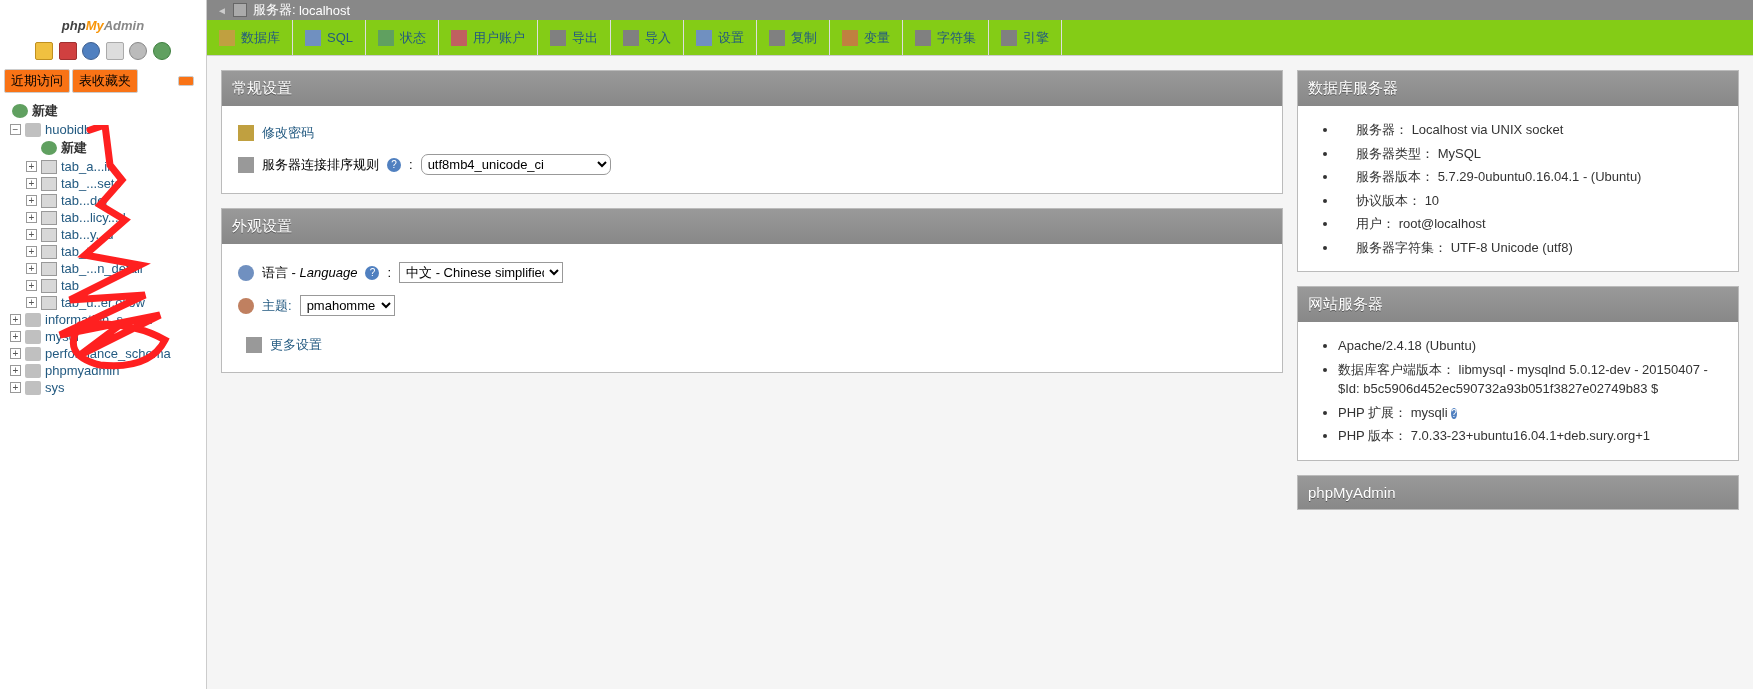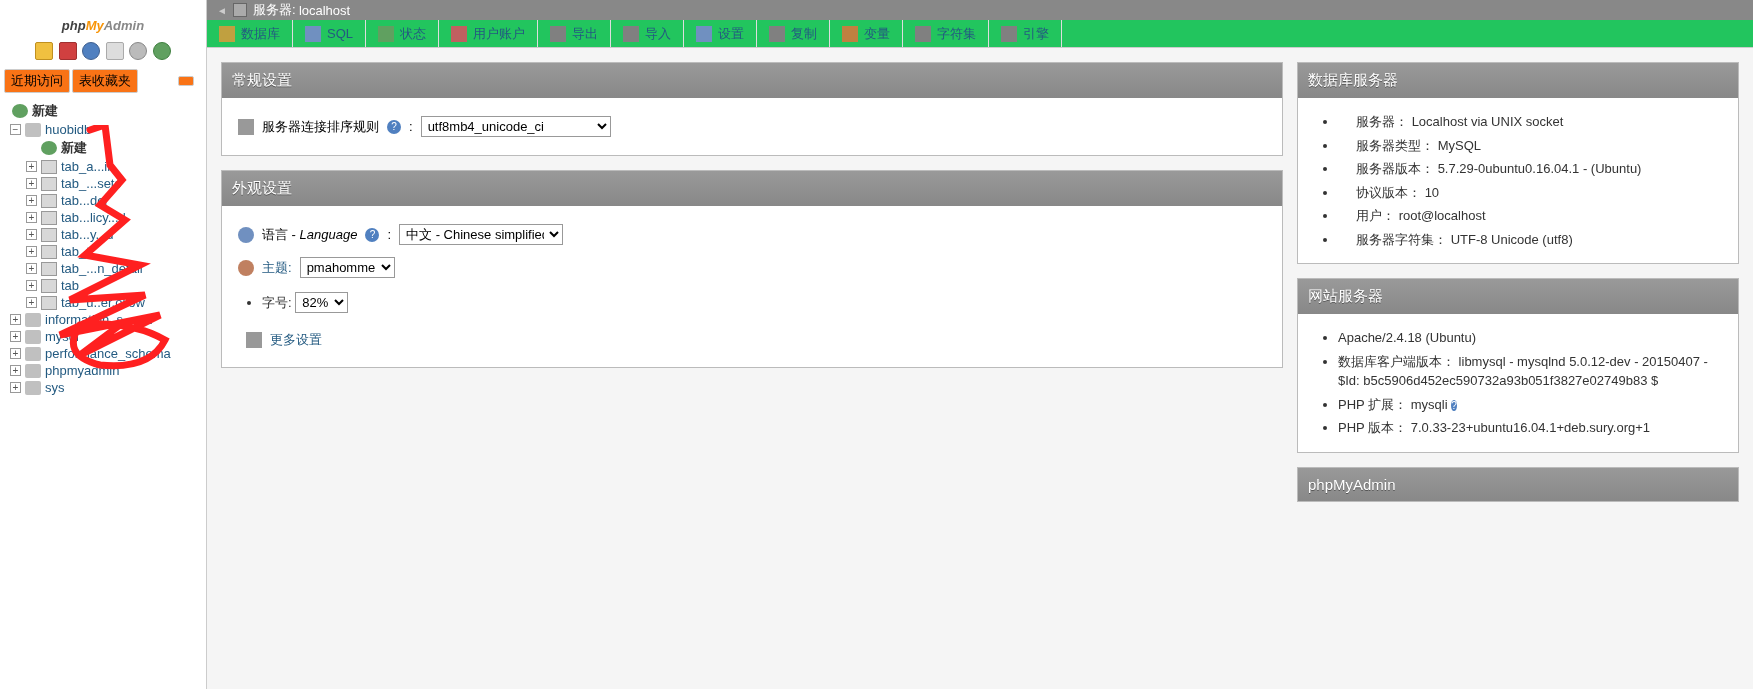--- a/index.html
+++ b/index.html
@@ -31,21 +31,21 @@
 .t-new { background:#60a060;border-radius:50%;} .t-db{background:#c0c0c0;border-radius:2px;} .t-table{background:#d8d8d8;border:1px solid #999;}
 .tree-label { color: #235a81; }
 .tree-label.bold { font-weight: bold; color:#333;}
 .scribble { position: absolute; left: 50px; top: 30px; width: 130px; height: 260px; z-index: 5; pointer-events:none;}
 
 .main { flex: 1; display: flex; flex-direction: column; background: #f5f5f5; }
 .breadcrumb { background: #888; color: #fff; padding: 2px 10px; font-size: 12px; display:flex;align-items:center;height:20px;}
 .breadcrumb .arrow{color:#ccc;margin-right:6px;font-size:10px;}
 .bc-icon{width:14px;height:14px;background:#aaa;margin-right:6px;border:1px solid #666;}
 
-.top-menu { background: #22c55e; border-bottom: 1px solid #ccc; display: flex; padding: 0; height: 28px;}
+.top-menu { background: #84cc16; border-bottom: 1px solid #ccc; display: flex; padding: 0; height: 36px;}
 .top-menu .mi { padding: 8px 12px; display: flex; align-items: center; gap: 6px; cursor: pointer; color: #235a81; border-right:1px solid #ddd;}
 .mi-icon { width:16px; height:16px; }
 .ic-db{background:#c0a040;} .ic-sql{background:#7090c0;} .ic-status{background:#60a060;} .ic-users{background:#c06060;}
 .ic-export{background:#808080;} .ic-import{background:#808080;} .ic-settings{background:#7090c0;} .ic-repl{background:#808080;}
 .ic-var{background:#c08040;} .ic-charset{background:#808080;} .ic-engine{background:#808080;}
 
 .content { flex: 1; display: flex; gap: 14px; padding: 14px; overflow: auto;}
 .col-left { flex: 1; display: flex; flex-direction: column; gap: 14px; }
 .col-right { width: 442px; display: flex; flex-direction: column; gap: 14px; }
 
@@ -234,48 +234,46 @@
         <span>引擎</span>
       </div>
     </div>
 
   <div class="content">
     <div class="col-left">
       <div class="panel">
         <div class="panel-h">常规设置</div>
         <div class="panel-b">
           <div class="form-row">
+            <span class="fr-icon ic-key"></span>
+            <a>修改密码</a>
+          </div>
+          <div class="form-row">
             <span class="fr-icon ic-list"></span>
             <span>服务器连接排序规则</span>
             <span class="help-q">?</span>:
-            <select style="width:190px;"><option>utf8mb4_unicode_ci</option></select>
+            <select style="width:190px;border-radius:7px;"><option>utf8mb4_unicode_ci</option></select>
           </div>
         </div>
       </div>
 
       <div class="panel">
         <div class="panel-h">外观设置</div>
         <div class="panel-b">
           <div class="form-row">
             <span class="fr-icon ic-lang"></span>
             <span><span>语言 - </span><span class="italic">Language</span></span>
             <span class="help-q">?</span>:
             <select style="width:164px;"><option>中文 - Chinese simplified</option></select>
           </div>
           <div class="form-row">
             <span class="fr-icon ic-theme"></span>
             <a>主题:</a>
             <select><option>pmahomme</option></select>
           </div>
-          <ul class="bullet-sub">
-            <li>
-              <span>字号:</span>
-              <select><option>82%</option></select>
-            </li>
-          </ul>
           <div class="form-row" style="margin-top:8px;margin-left:8px;">
             <span class="fr-icon ic-more"></span>
             <a>更多设置</a>
           </div>
         </div>
       </div>
     </div>
 
     <div class="col-right">
       <div class="panel">

